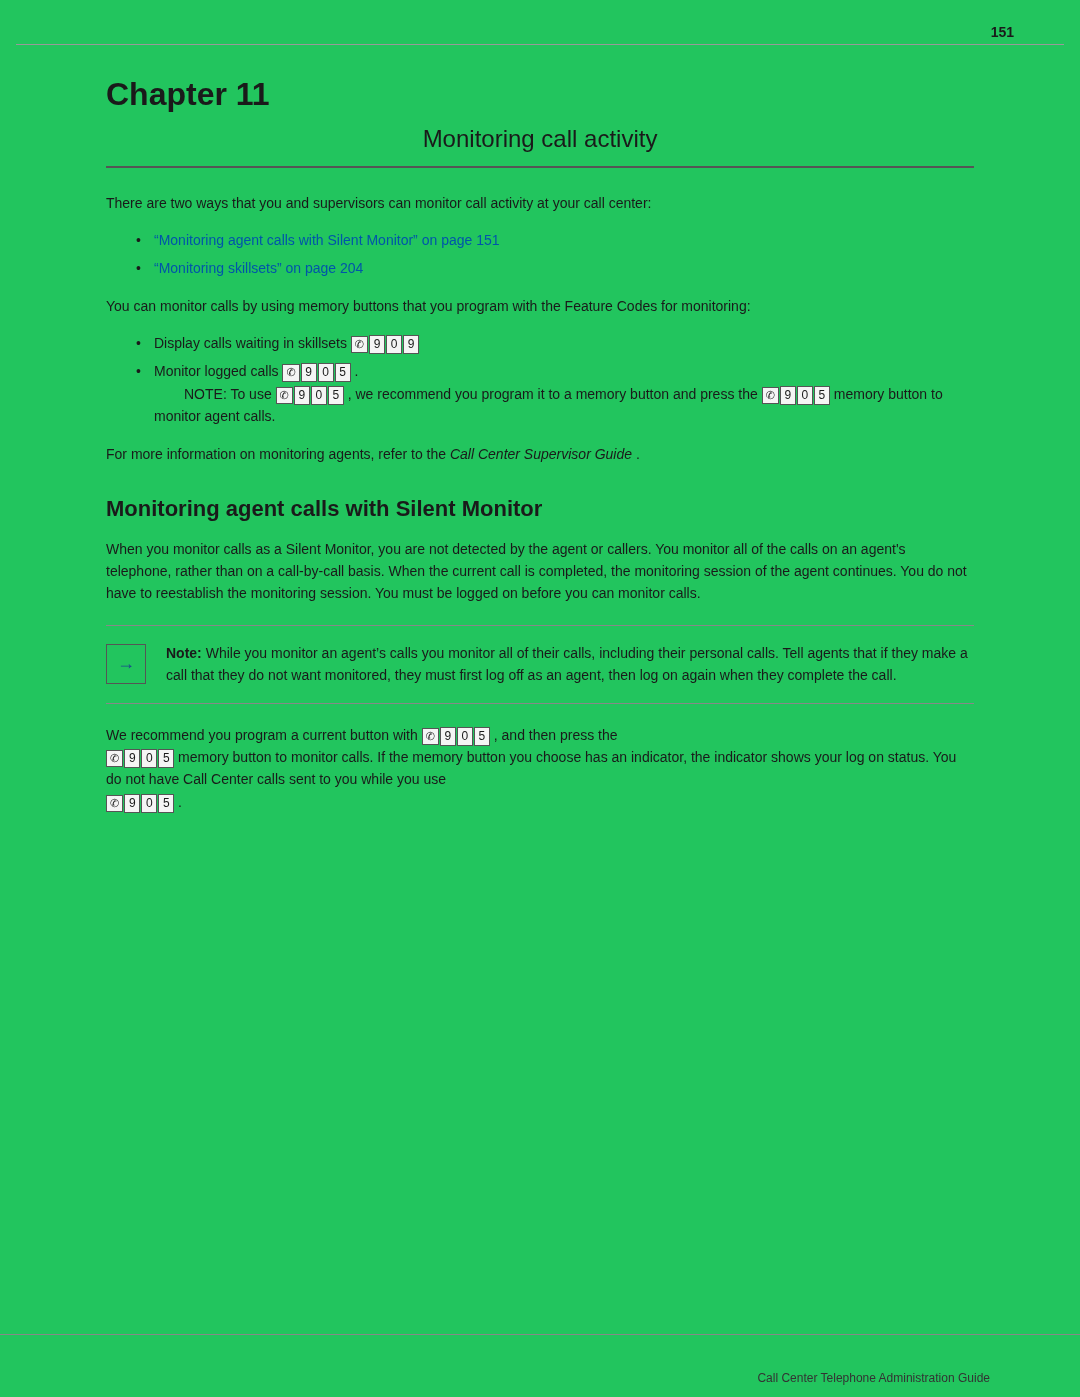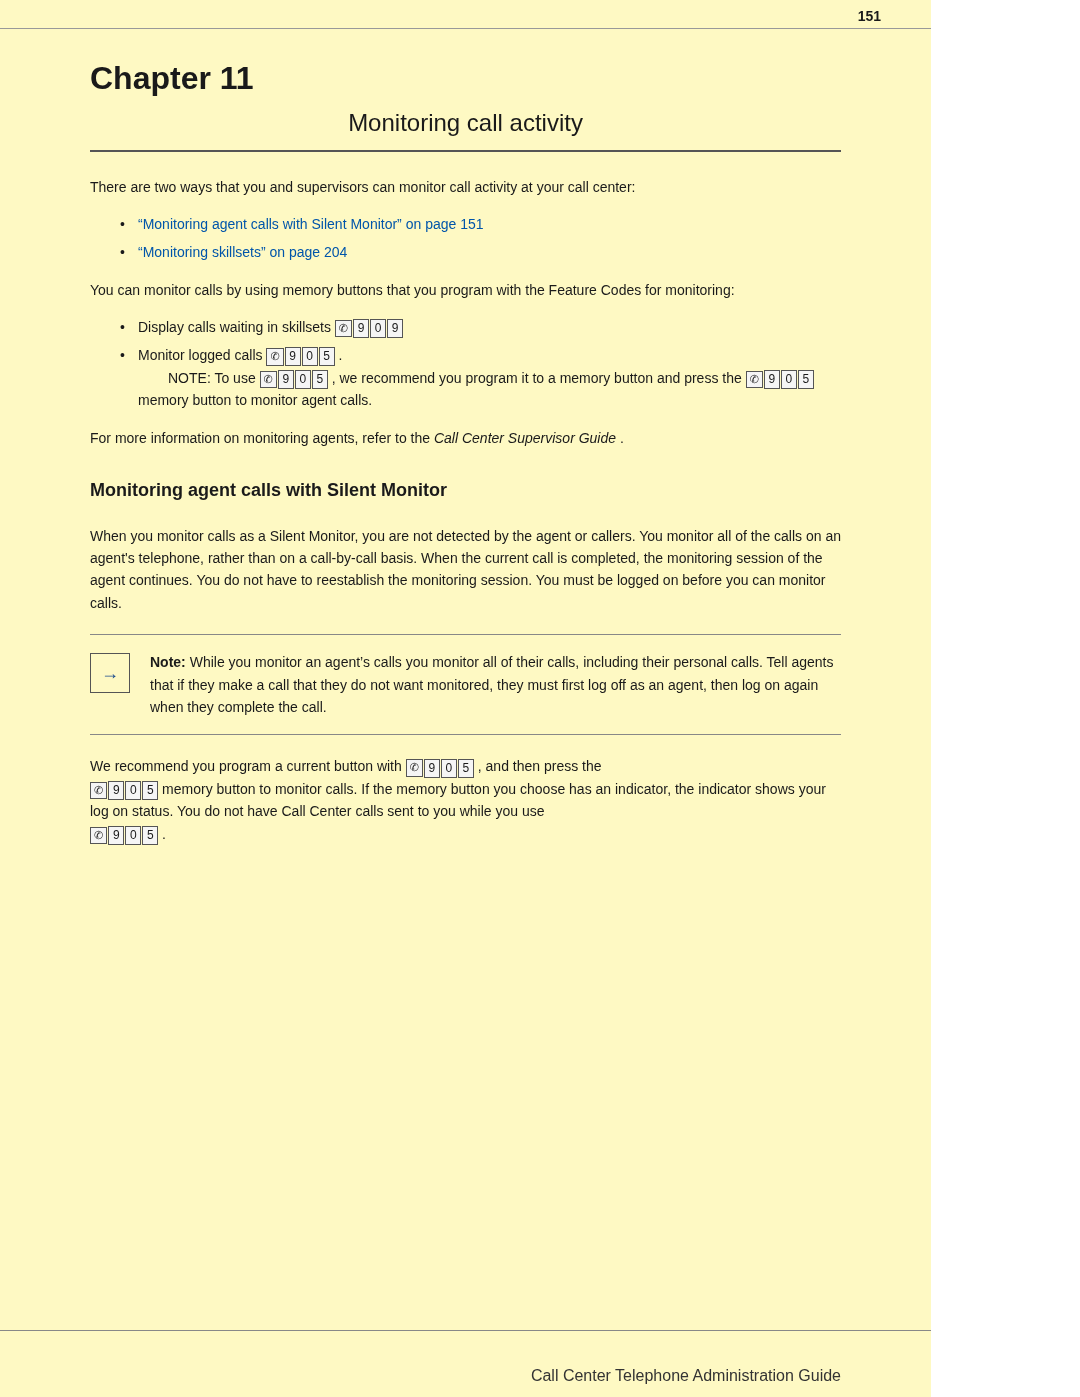--- a/index.html
+++ b/index.html
@@ -12,24 +12,24 @@
       background: #ffffff;
       font-family: Arial, Helvetica, sans-serif;
       font-size: 14px;
       color: #1a1a1a;
       width: 1080px;
       min-height: 1397px;
       position: relative;
     }
 
     .page-container {
-      width: 931px;
+      width: 1080px;
       min-height: 1397px;
-      background: #fef9c3;
-      padding: 0;
+      background: #22c55e;
+      padding: 16px;
       position: relative;
     }
 
     
     .page-number-bar {
       display: flex;
       justify-content: flex-end;
       padding: 8px 50px 4px 50px;
       border-bottom: 1px solid #999;
     }
@@ -125,24 +125,24 @@
       text-align: center;
       line-height: 1.4;
     }
 
     .key-box-special {
       font-size: 11px;
     }
 
     
     .section-heading {
-      font-size: 18px;
-      font-weight: bold;
-      color: #1a1a1a;
-      margin: 30px 0 24px 0;
+      font-size: 22px;
+      font-weight: bold;
+      color: #1a1a1a;
+      margin: 30px 0 16px 0;
     }
 
     
     .note-box {
       border-top: 1px solid #888;
       border-bottom: 1px solid #888;
       display: flex;
       align-items: flex-start;
       gap: 20px;
       padding: 16px 0;
@@ -188,21 +188,21 @@
       left: 0;
       right: 0;
       padding: 12px 90px;
       border-top: 1px solid #888;
       display: flex;
       justify-content: flex-end;
       align-items: center;
     }
 
     .footer-text {
-      font-size: 16px;
+      font-size: 12px;
       color: #333;
       margin-top: 24px;
     }
 
     .indent-text {
       margin-left: 30px;
     }
   </style>
 </head>
 <body>

